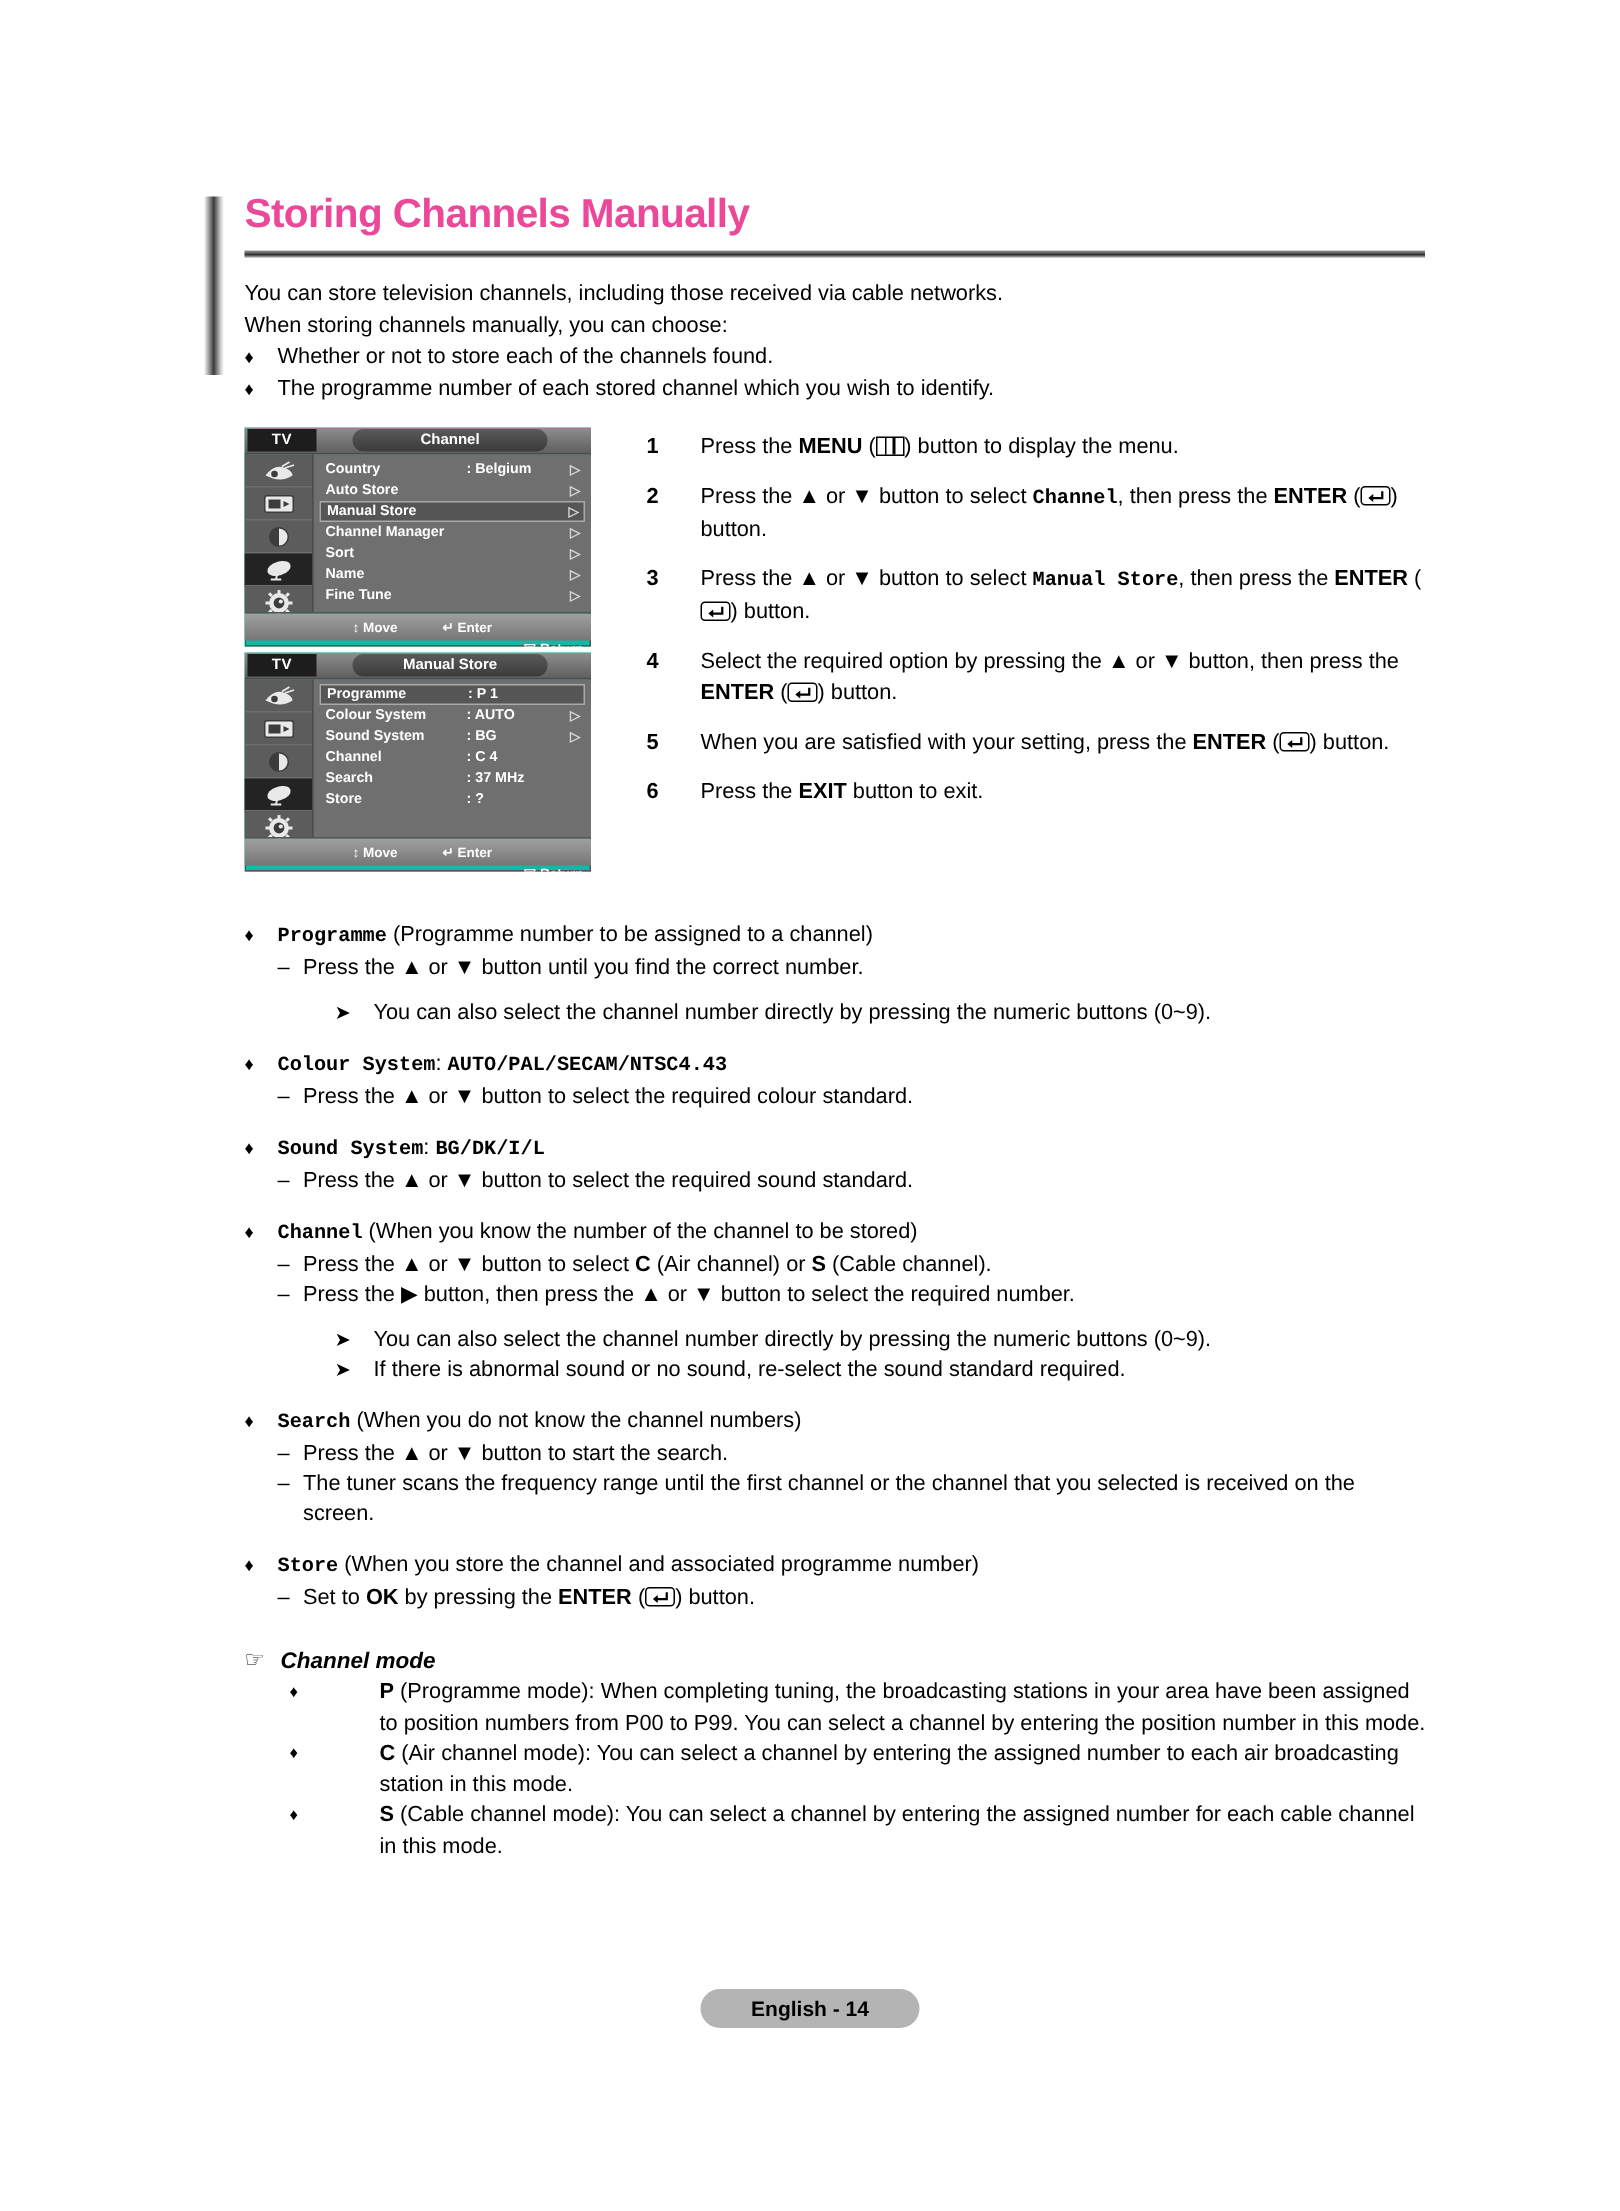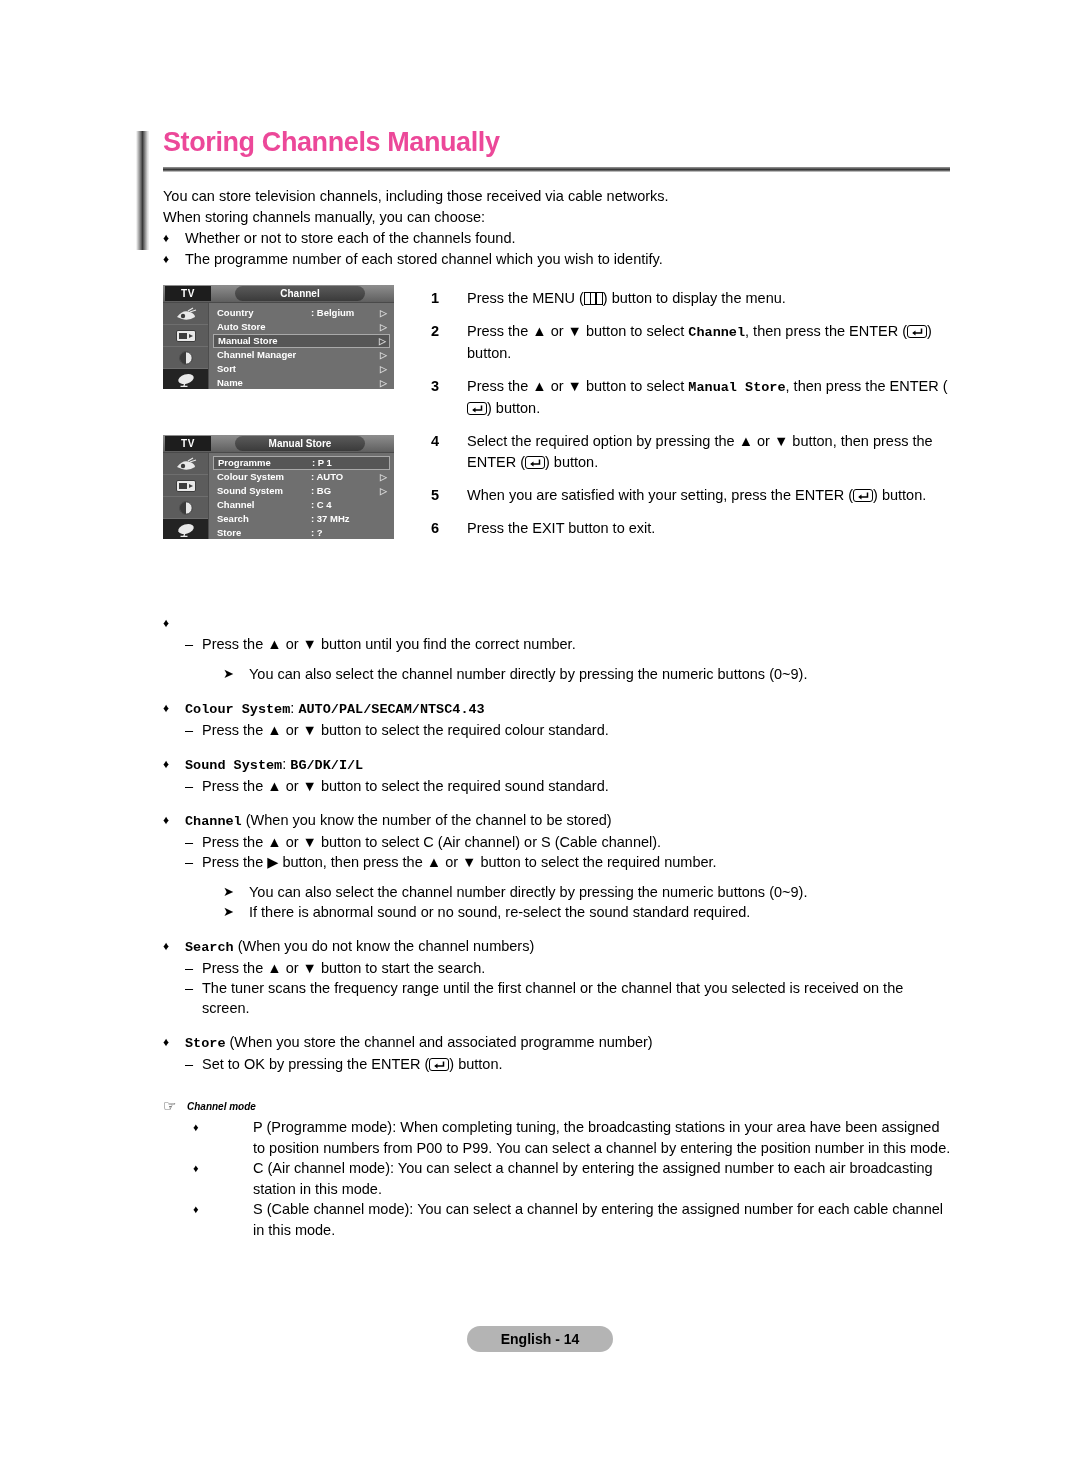--- a/index.html
+++ b/index.html
@@ -91,21 +91,21 @@
     position: relative;
     margin-top: 15px;
     min-height: 300px;
   }
 
   
   .osd {
     position: absolute;
     left: 0;
     width: 231px;
-    height: 104px;
+    height: 146px;
     background: #14b8a6;
     font-family: "Liberation Sans", sans-serif;
     overflow: hidden;
     box-shadow: 0 0 0 1px #555 inset;
   }
   .osd-1 { top: 0px; }
   .osd-2 { top: 150px; }
 
   .osd-top {
     position: relative;
@@ -249,31 +249,31 @@
 
   
   .chmode { margin-top: 22px; font-size: 14.5px; line-height: 21px; }
   .chmode-head { display: flex; align-items: flex-start; }
   .hand {
     flex: 0 0 auto;
     width: 24px;
     font-size: 15px;
     line-height: 20px;
   }
-  .chmode-title { font-style: italic; font-weight: bold; font-size: 10px; }
+  .chmode-title { font-style: italic; font-weight: bold; font-size: 15px; }
   .chmode-item {
     display: flex;
     align-items: flex-start;
     padding-left: 30px;
     line-height: 20.5px;
   }
   .chmode-item .cont { padding-left: 16px; margin-left: 44px; }
 
   .mono { font-family: "Liberation Mono", "DejaVu Sans Mono", monospace; font-weight: bold; font-size: 13.5px; }
-  .b { font-weight: normal; }
+  .b { font-weight: bold; }
 
   
   .icn { display: inline-block; vertical-align: -2px; }
   .icn-menu {
     width: 19px; height: 13px;
     border: 1.6px solid #000;
     position: relative;
     box-sizing: border-box;
   }
   .icn-menu::before, .icn-menu::after {
@@ -549,20 +549,21 @@
             <div class="step-num">6</div>
             <div class="step-txt"><span>Press the </span><span class="b">EXIT</span><span> button to exit.</span></div>
           </div>
         </div>
     </div>
 
     <div class="options" id="options-host">
         <div class="opt-group">
           <div class="opt-head">
             <span class="dia">♦</span>
+            <span><span class="mono">Programme</span><span> (Programme number to be assigned to a channel)</span></span>
           </div>
           <div class="dash-row">
             <span class="dash">–</span>
             <span><span>Press the ▲ or ▼ button until you find the correct number.</span></span>
           </div>
           <div class="spacer-sm"></div>
           <div class="note-row">
             <span class="note-mark">➤</span>
             <span>You can also select the channel number directly by pressing the numeric buttons (0~9).</span>
           </div>

